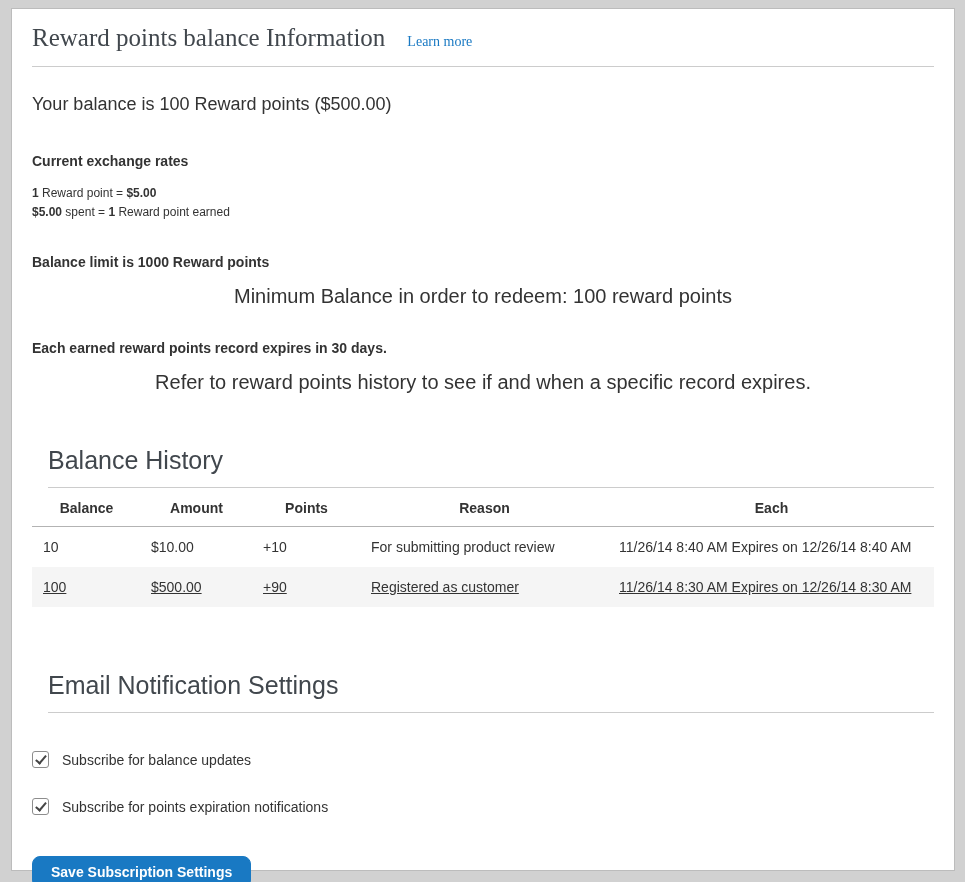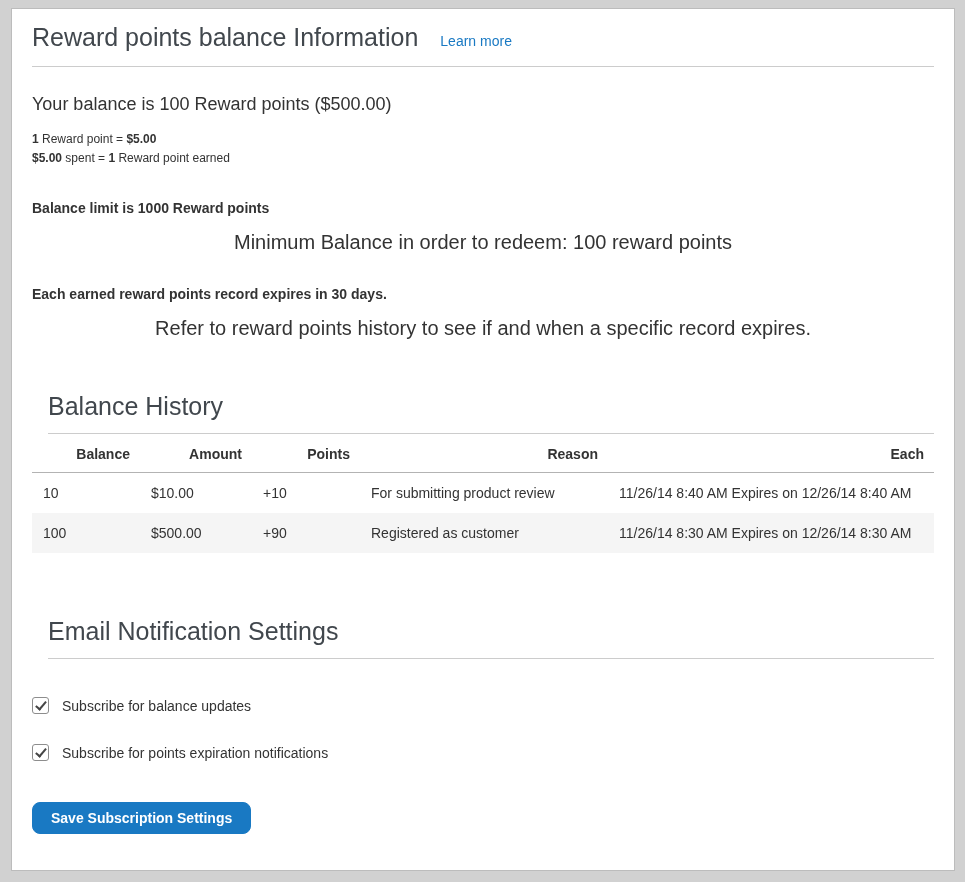--- a/index.html
+++ b/index.html
@@ -11,21 +11,21 @@
     font-family: "Liberation Sans", "DejaVu Sans", sans-serif;
     color: #333;
     overflow: hidden;
   }
   .card {
     background: #fff;
     border: 1px solid #bcbcbc;
     height: 100%;
     padding: 14px 20px 24px 20px;
   }
-  .title-row { display: flex; align-items: baseline; gap: 22px; }
+  .title-row { display: flex; align-items: baseline; gap: 22px; font-family: Liberation Serif, serif; }
   h1 {
     margin: 0;
     font-size: 25px;
     font-weight: 400;
     color: #41474d;
     line-height: 29px;
   }
   a.learn-more {
     color: #1979c3;
     font-size: 14px;
@@ -51,32 +51,32 @@
     border-bottom: 1px solid #ccc;
   }
   h2.section-title.email { margin-top: 64px; }
   table.history {
     width: 100%;
     border-collapse: collapse;
     table-layout: fixed;
     font-size: 14px;
   }
   table.history th {
-    text-align: right;
+    text-align: center;
     font-weight: bold;
     padding: 12px 10px 10px 11px;
     border-bottom: 1px solid #b3b3b3;
     color: #333;
   }
   table.history td {
     padding: 12px 10px 12px 11px;
     white-space: nowrap;
     overflow: visible;
   }
-  table.history tr.stripe td { background: #f5f5f5; }
+  table.history tr.stripe td { background: #f5f5f5; text-decoration: underline; }
   .cb-row {
     display: flex;
     align-items: center;
     gap: 13px;
     margin: 30px 0 0 0;
     font-size: 14px;
     cursor: pointer;
     width: max-content;
   }
   .cb-row.first { margin-top: 38px; }
@@ -122,20 +122,21 @@
 <div class="card">
 
   <div class="title-row">
     <h1>Reward points balance Information</h1>
     <a href="#" class="learn-more">Learn more</a>
   </div>
   <hr class="rule">
 
   <p class="balance-summary">Your balance is 100 Reward points ($500.00)</p>
 
+  <p class="subhead first">Current exchange rates</p>
   <div class="exchange">
     <div><strong>1</strong><span> Reward point = </span><strong>$5.00</strong><span></span></div>
     <div><strong>$5.00</strong><span> spent = </span><strong>1</strong><span> Reward point earned</span></div>
   </div>
 
   <p class="subhead">Balance limit is 1000 Reward points</p>
   <p class="body-text">Minimum Balance in order to redeem: 100 reward points</p>
 
   <p class="subhead">Each earned reward points record expires in 30 days.</p>
   <p class="body-text">Refer to reward points history to see if and when a specific record expires.</p>

